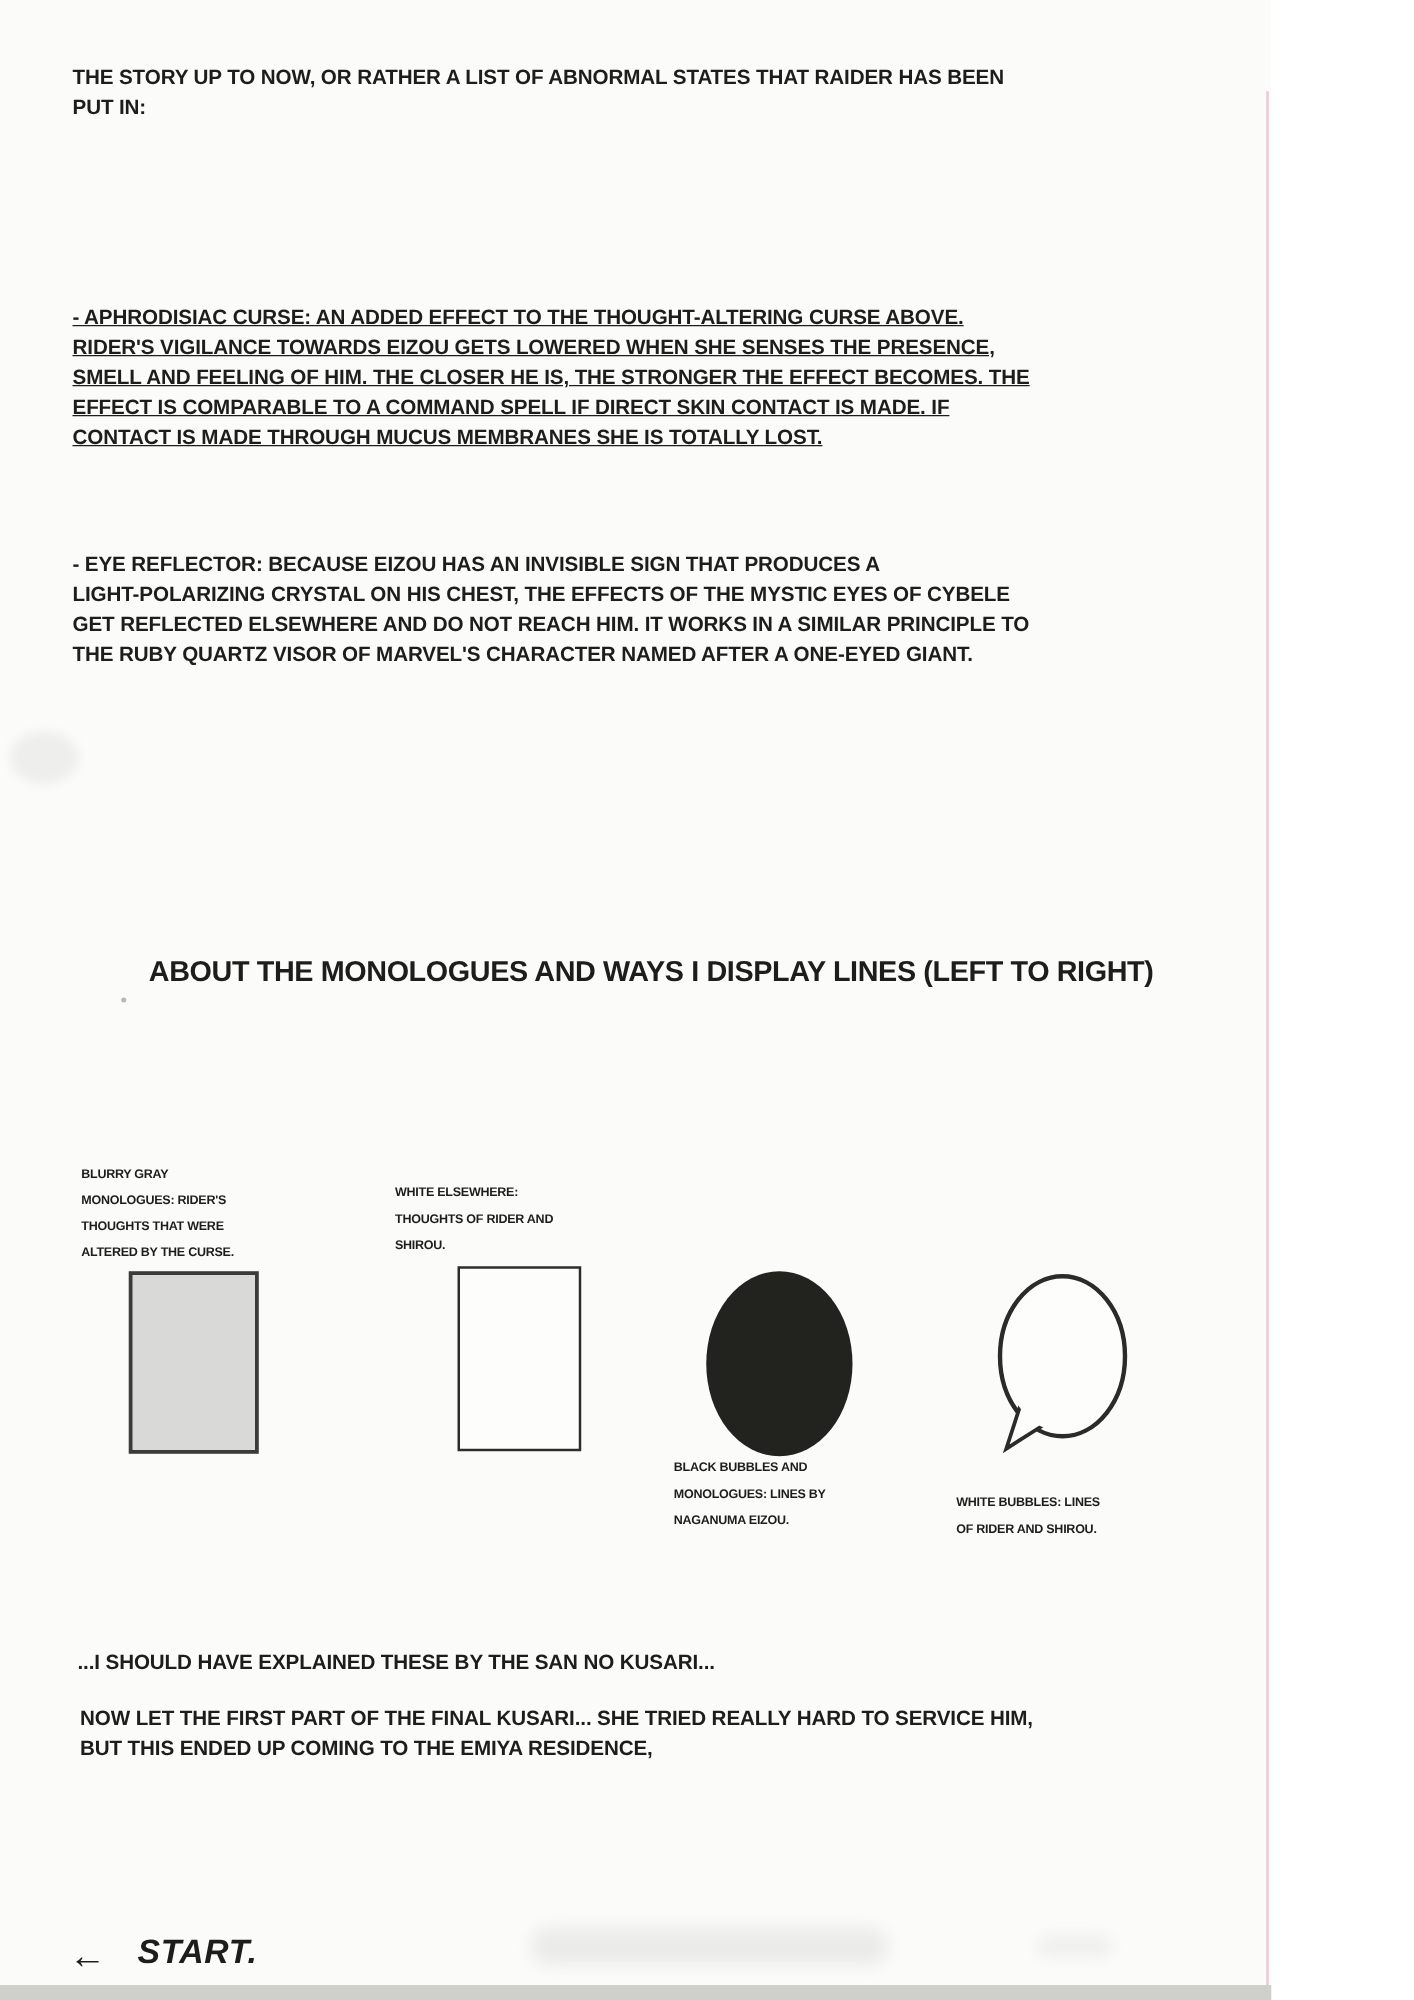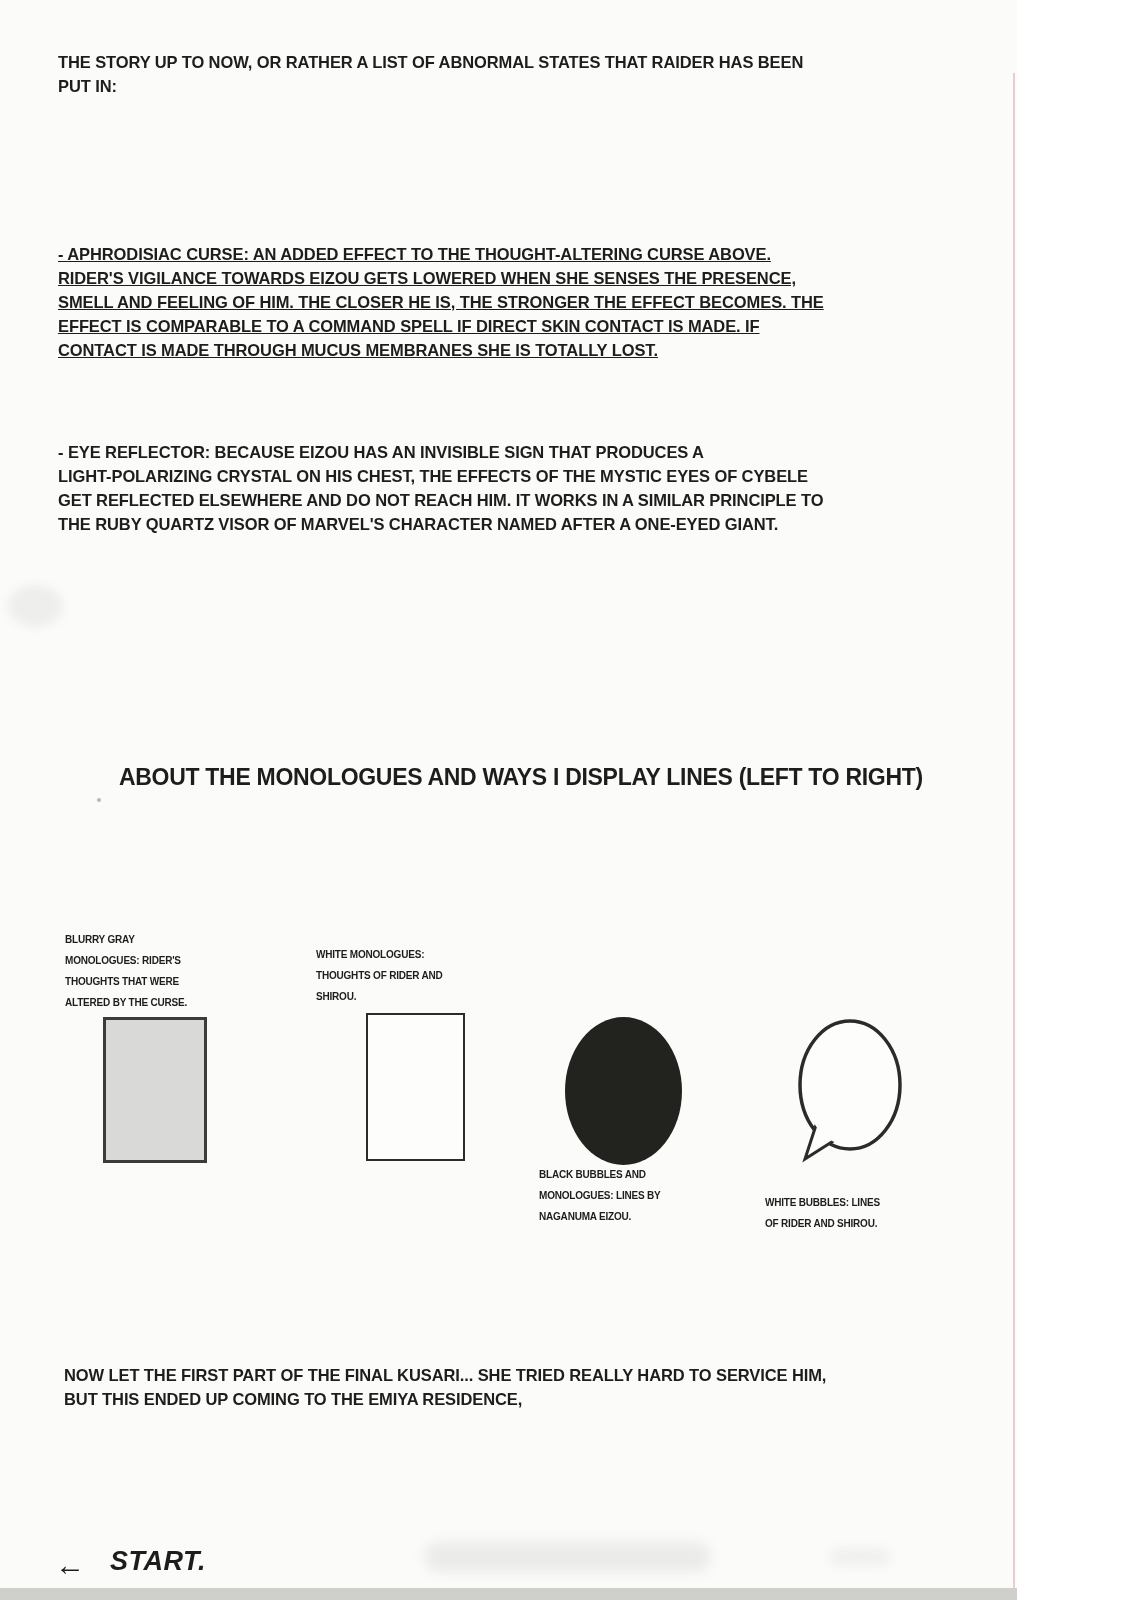--- a/index.html
+++ b/index.html
@@ -121,41 +121,42 @@
 THE RUBY QUARTZ VISOR OF MARVEL'S CHARACTER NAMED AFTER A ONE-EYED GIANT.</div>
 
   <div class="txt heading" style="left:80px; top:762px;margin-left:39px;">ABOUT THE MONOLOGUES AND WAYS I DISPLAY LINES (LEFT TO RIGHT)</div>
   <div class="dot-artifact"></div>
 
   <div class="txt small" style="left:65px; top:929px;">BLURRY GRAY
 MONOLOGUES: RIDER'S
 THOUGHTS THAT WERE
 ALTERED BY THE CURSE.</div>
 
-  <div class="txt small" style="left:316px; top:944px;">WHITE MONOLOGUES:
+  <div class="txt small" style="left:316px; top:944px;">WHITE ELSEWHERE:
 THOUGHTS OF RIDER AND
 SHIROU.</div>
 
   <div class="shape gray-box"></div>
   <div class="shape white-box"></div>
   <div class="shape black-ellipse"></div>
 
   <svg class="shape bubble-svg" width="118" height="150" viewBox="0 0 118 150">
     <ellipse cx="60" cy="68" rx="50" ry="64" fill="#fdfdfc" stroke="#2b2b29" stroke-width="3.5"></ellipse>
     <path d="M 28 102 L 15 142 L 48 121 Z" fill="#fdfdfc" stroke="#2b2b29" stroke-width="3" stroke-linejoin="miter"></path>
     <ellipse cx="60" cy="68" rx="46.5" ry="60.5" fill="#fdfdfc"></ellipse>
   </svg>
 
   <div class="txt small" style="left:539px; top:1164px;">BLACK BUBBLES AND
 MONOLOGUES: LINES BY
 NAGANUMA EIZOU.</div>
 
   <div class="txt small" style="left:765px; top:1192px;">WHITE BUBBLES: LINES
 OF RIDER AND SHIROU.</div>
 
+  <div class="txt" style="left:62px; top:1318px;">...I SHOULD HAVE EXPLAINED THESE BY THE SAN NO KUSARI...</div>
 
   <div class="txt" style="left:64px; top:1363px;">NOW LET THE FIRST PART OF THE FINAL KUSARI... SHE TRIED REALLY HARD TO SERVICE HIM,
 BUT THIS ENDED UP COMING TO THE EMIYA RESIDENCE,</div>
 
   <div class="txt start-arrow" style="left:55px; top:1550px;">←</div>
   <div class="txt start-label" style="left:110px; top:1549px;font-style:italic;">START.</div>
 
   <div class="gutter"></div>
   <div class="spine-hl"></div>
   <div class="spine"></div>

